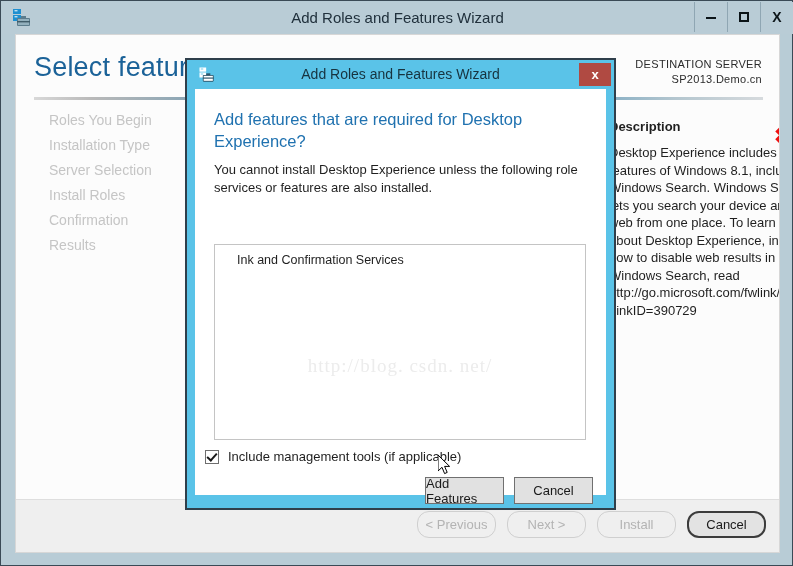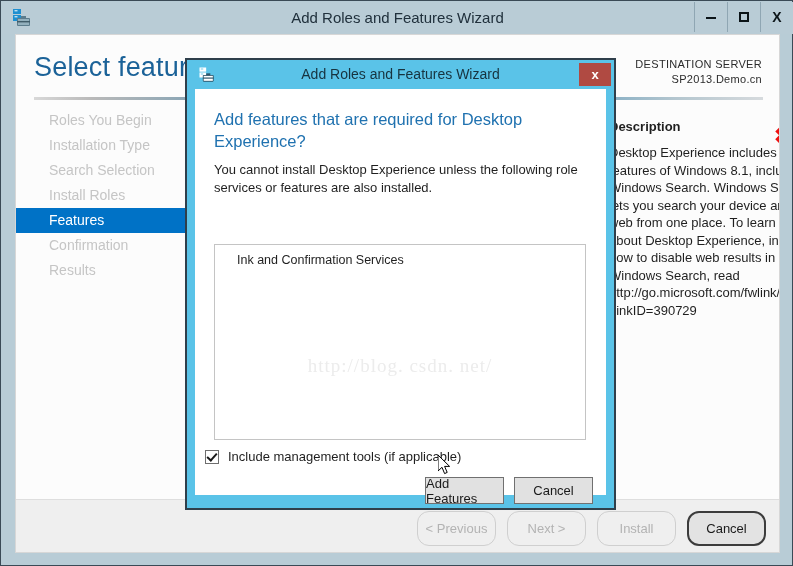--- a/index.html
+++ b/index.html
@@ -190,21 +190,21 @@
   }
   .footer-btns {
     position: absolute;
     right: 13px;
     top: 11px;
     display: flex;
     gap: 11px;
   }
   .btn {
     width: 79px;
-    height: 35px;
+    height: 27px;
     box-sizing: border-box;
     font-size: 13px;
     font-family: "Liberation Sans", sans-serif;
     background: #efefef;
     border: 1px solid #adadad;
     color: #1a1a1a;
     display: flex;
     align-items: center;
     justify-content: center;
     cursor: default;
@@ -450,23 +450,22 @@
       <div class="dest-server">
         <div class="dest-label">DESTINATION SERVER</div>
         <div>SP2013.Demo.cn</div>
       </div>
 
       <div class="hr-gradient"></div>
 
       <div class="sidebar">
         <div class="side-item">Roles You Begin</div>
         <div class="side-item">Installation Type</div>
-        <div class="side-item">Search Selection</div>
+        <div class="side-item">Server Selection</div>
         <div class="side-item">Install Roles</div>
-        <div class="side-item active">Features</div>
         <div class="side-item">Confirmation</div>
         <div class="side-item">Results</div>
       </div>
 
       <div class="main-pane">
         <div class="desc-heading">Description</div>
         <div class="desc-body">Desktop Experience includes features of Windows 8.1, including Windows Search. Windows Search lets you search your device and the web from one place. To learn more about Desktop Experience, including how to disable web results in Windows Search, read http://go.microsoft.com/fwlink/?LinkID=390729</div>
       </div>
 
       <div class="footer">

